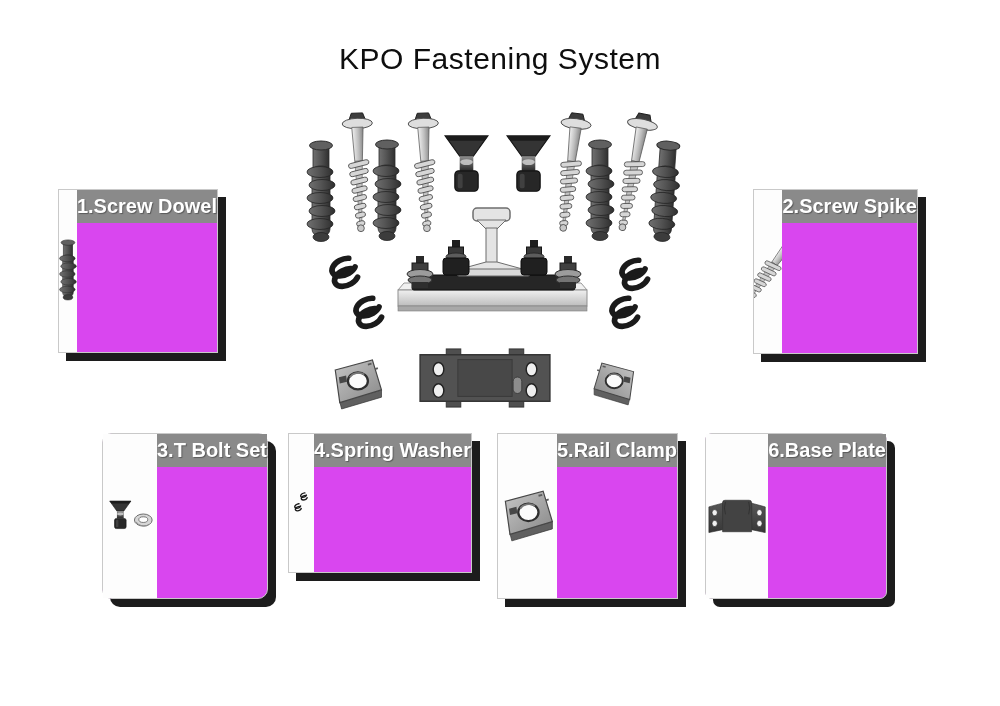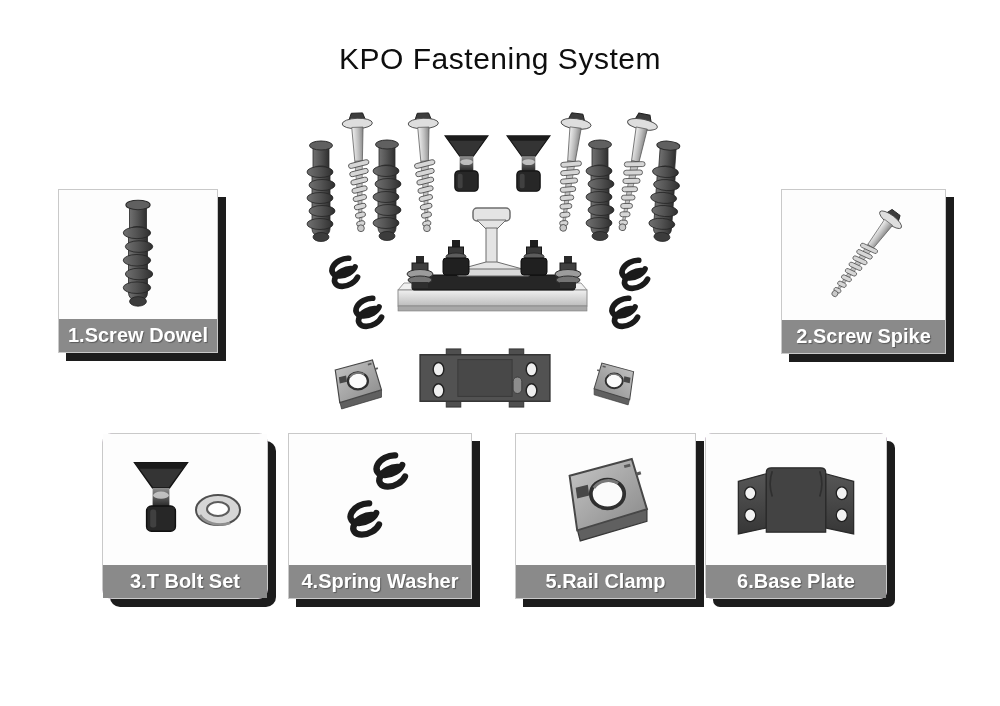--- a/index.html
+++ b/index.html
@@ -1,20 +1,20 @@
 <!DOCTYPE html>
 <html><head>
 <meta charset="utf-8">
 <style>
   html,body{margin:0;padding:0;background:#ffffff;}
   .page{position:relative;width:1000px;height:706px;background:#ffffff;overflow:hidden;
         font-family:"Liberation Sans","DejaVu Sans",sans-serif;}
   .title{position:absolute;top:42px;left:0;width:100%;text-align:center;
          font-size:30px;font-weight:normal;color:#0e0e0e;letter-spacing:0.5px;}
-  .part-box{position:absolute;display:flex;flex-direction:column;
+  .part-box{position:absolute;display:flex;flex-direction:row;
             background:#d946ef;border:1px solid #c9c9c9;
             box-shadow:8px 8px 0 0 #1c1c1c;box-sizing:border-box;}
   .thumb{flex:1 1 auto;display:flex;align-items:center;justify-content:center;
          background:#fdfdfd;overflow:hidden;}
   .label-bar{height:33px;flex:0 0 33px;background:#8a8a8a;display:flex;
              align-items:center;justify-content:center;}
   .label-bar span{color:#ffffff;font-size:20px;font-weight:bold;white-space:nowrap;
                   text-shadow:1px 1px 1px rgba(0,0,0,0.35);}
   .center-art{position:absolute;left:288px;top:98px;width:420px;height:330px;}
   svg{display:block;}
@@ -224,21 +224,21 @@
     <div class="thumb">
       <svg width="32" height="116" viewBox="0 0 30 110">
           <use href="#sym-dowel"></use>
         </svg>
     </div>
     <div class="label-bar">
       <span>1.Screw Dowel</span>
     </div>
   </div>
 
-  <div class="part-box" style="left:753px;top:189px;width:165px;height:165px;margin-left:28px;">
+  <div class="part-box" style="left:753px;top:189px;width:165px;height:165px;">
     <div class="thumb">
       <svg width="30" height="112" viewBox="0 0 36 130" style="transform:rotate(37deg);">
           <use href="#sym-spike"></use>
         </svg>
     </div>
     <div class="label-bar">
       <span>2.Screw Spike</span>
     </div>
   </div>
 
@@ -251,37 +251,37 @@
           <ellipse cx="100" cy="55" rx="11" ry="7" fill="#ffffff" stroke="#5d5d5d" stroke-width="2"></ellipse>
           <path d="M82 61 A22 15 0 0 0 112 69" stroke="#8f8f8f" stroke-width="2.5" fill="none"></path>
         </g>
       </svg>
     </div>
     <div class="label-bar">
       <span>3.T Bolt Set</span>
     </div>
   </div>
 
-  <div class="part-box" style="left:288px;top:433px;width:184px;height:166px;">
+  <div class="part-box" style="left:288px;top:433px;width:184px;height:140px;">
     <div class="thumb">
       <svg width="110" height="112" viewBox="0 0 110 112">
         <g transform="rotate(-25 66 30)">
             <use href="#sym-spring" x="40" y="9" width="52" height="42"></use>
           </g>
         <g transform="rotate(-25 40 78)">
             <use href="#sym-spring" x="14" y="57" width="52" height="42"></use>
           </g>
       </svg>
     </div>
     <div class="label-bar">
       <span>4.Spring Washer</span>
     </div>
   </div>
 
-  <div class="part-box" style="left:515px;top:433px;width:181px;height:166px;">
+  <div class="part-box" style="left:497px;top:433px;width:181px;height:166px;">
     <div class="thumb">
       <svg width="98" height="94" viewBox="0 0 64 62">
           <use href="#sym-clamp"></use>
         </svg>
     </div>
     <div class="label-bar">
       <span>5.Rail Clamp</span>
     </div>
   </div>
 

